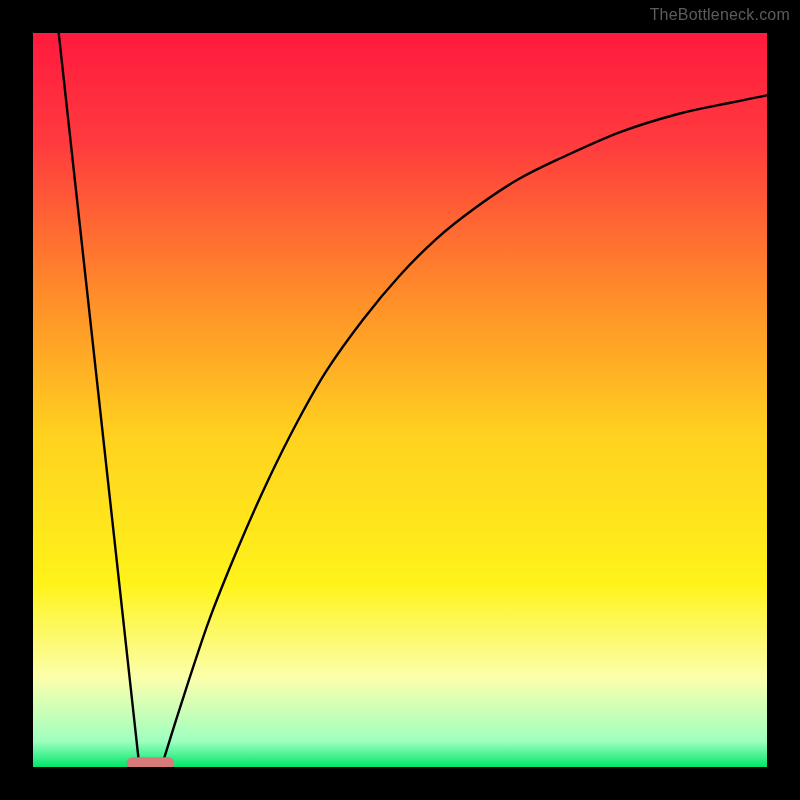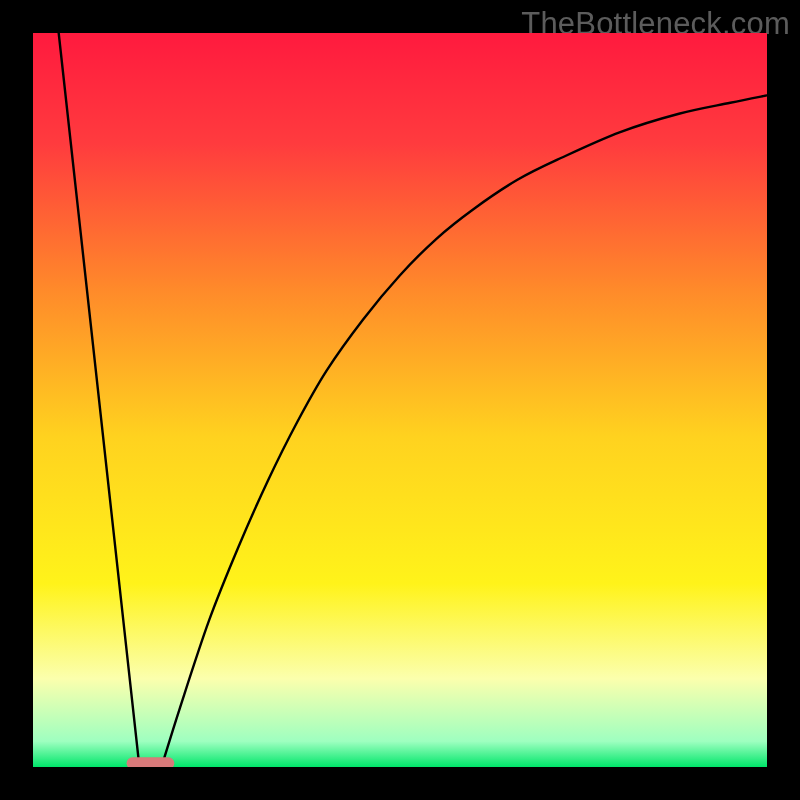--- a/index.html
+++ b/index.html
@@ -24,21 +24,21 @@
     left: 33px;
     top: 33px;
     width: 734px;
     height: 734px;
   }
   .watermark {
     position: absolute;
     top: 6px;
     right: 10px;
     color: #5c5c5c;
-    font-size: 31px;
+    font-size: 16px;
     font-weight: 500;
     letter-spacing: 0.2px;
     user-select: none;
   }
   svg { display: block; }
 </style>
 </head>
 <body>
 
 <div class="frame">

